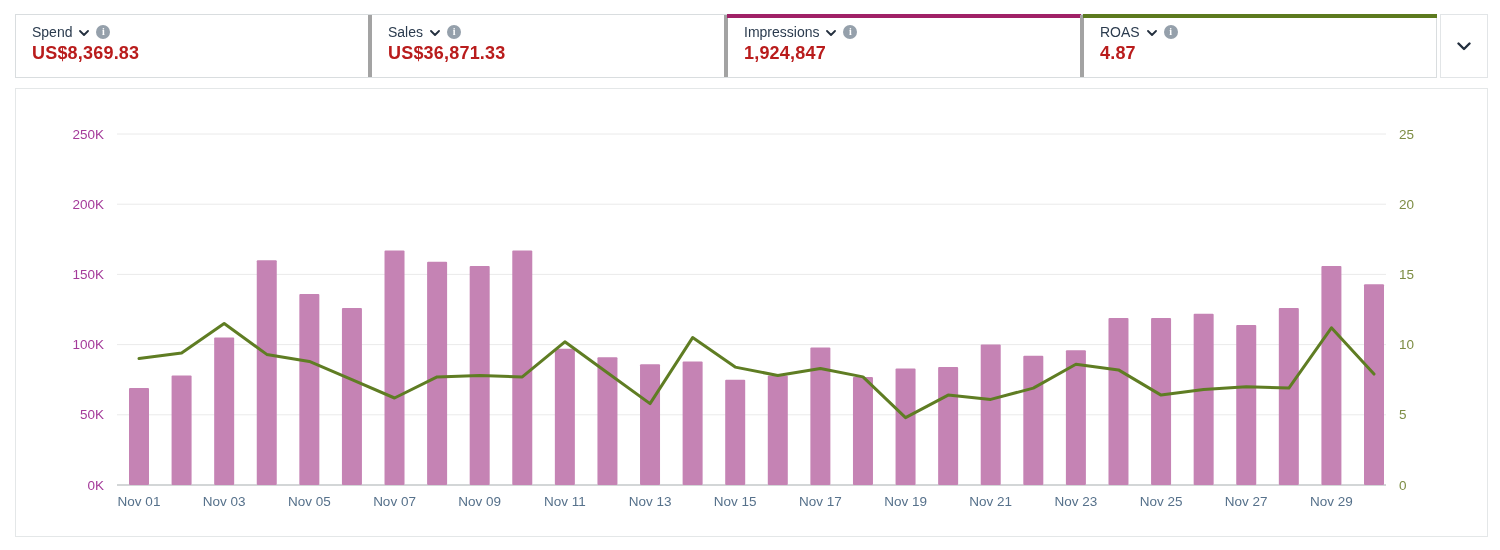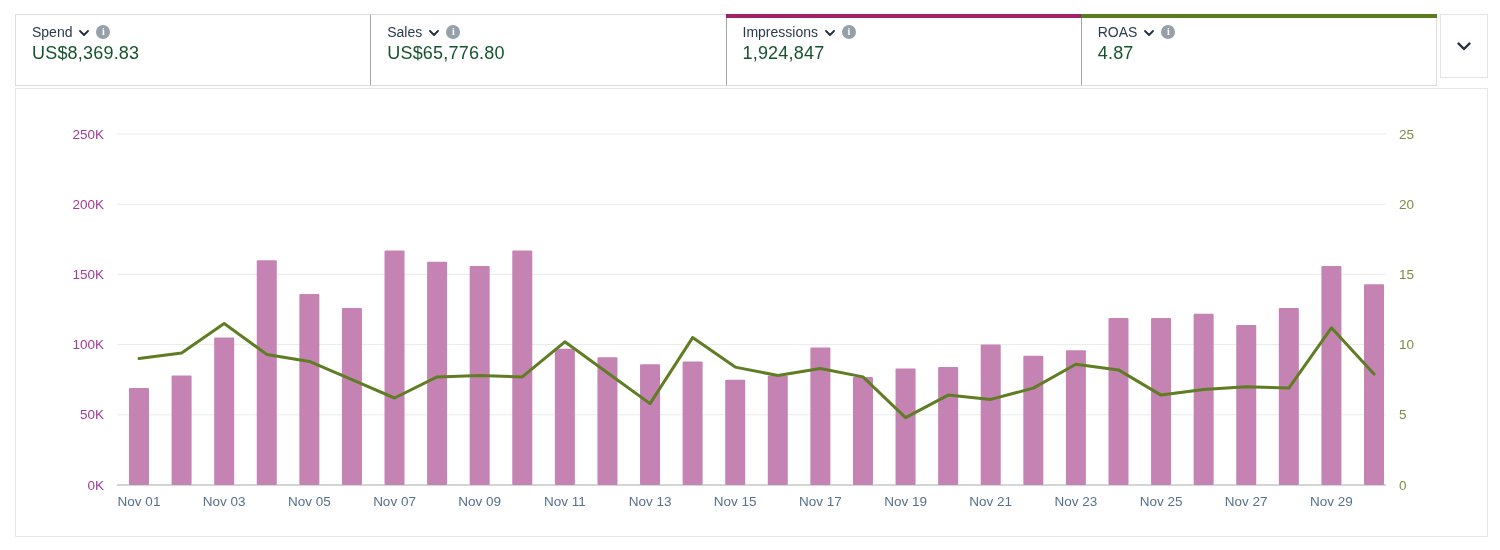--- a/index.html
+++ b/index.html
@@ -1,26 +1,26 @@
 <!DOCTYPE html>
 <html><head>
 <meta charset="utf-8">
 <style>
   * { margin:0; padding:0; box-sizing:border-box; }
   html,body { width:1500px; height:550px; background:#ffffff;
     font-family:"Liberation Sans", sans-serif; }
 
   
-  .cards-row { position:absolute; left:15px; top:14px; width:1422px; height:72px;
+  .cards-row { position:absolute; left:15px; top:14px; width:1422px; height:64px;
     display:flex; border:1px solid #d9dddf; background:#fff; }
   .card { flex:1 1 0; position:relative; padding:9px 16px 0 16px; background:#fff; }
-  .card + .card { border-left:1px solid #a3a3a3; }
+  .card + .card { border-left:4px solid #a3a3a3; }
   .stripe { position:absolute; top:-1px; left:-1px; right:-1px; height:4px; background:transparent; }
   .card-head { display:flex; align-items:center; gap:7px; font-size:14px; color:#2b3b4e; }
-  .card-value { margin-top:3px; font-size:18px; font-weight:400; color:#14532d; letter-spacing:.2px; }
+  .card-value { margin-top:3px; font-size:18px; font-weight:700; color:#b91c1c; letter-spacing:.2px; }
   .chev-sm { margin-top:1px; }
   .info-icon { width:14px; height:14px; border-radius:50%; background:#95a0ab; color:#fff;
     font-size:10px; font-weight:700; display:inline-flex; align-items:center; justify-content:center;
     font-family:"Liberation Serif", serif; line-height:1; }
   .collapse-cell { position:absolute; left:1440px; top:14px; width:48px; height:64px;
     border:1px solid #e2e5e7; background:#fff; display:flex; align-items:center; justify-content:center; }
 
   
   .chart-panel { position:absolute; left:15px; top:88px; width:1473px; height:449px;
     border:1px solid #e4e7e8; background:#fff; }
@@ -43,21 +43,21 @@
   </div>
   <div class="card">
     <div class="stripe"></div>
     <div class="card-head">
       <span>Sales</span>
       <svg class="chev-sm" width="10" height="6" viewBox="0 0 10 6">
           <polyline points="1,1 5,5 9,1" fill="none" stroke="#232f3e" stroke-width="1.8" stroke-linecap="round" stroke-linejoin="round"></polyline>
         </svg>
       <span class="info-icon">i</span>
     </div>
-    <div class="card-value">US$65,776.80</div>
+    <div class="card-value">US$36,871.33</div>
   </div>
   <div class="card">
     <div class="stripe" style="background: rgb(160, 33, 103);"></div>
     <div class="card-head">
       <span>Impressions</span>
       <svg class="chev-sm" width="10" height="6" viewBox="0 0 10 6">
           <polyline points="1,1 5,5 9,1" fill="none" stroke="#232f3e" stroke-width="1.8" stroke-linecap="round" stroke-linejoin="round"></polyline>
         </svg>
       <span class="info-icon">i</span>
     </div>

